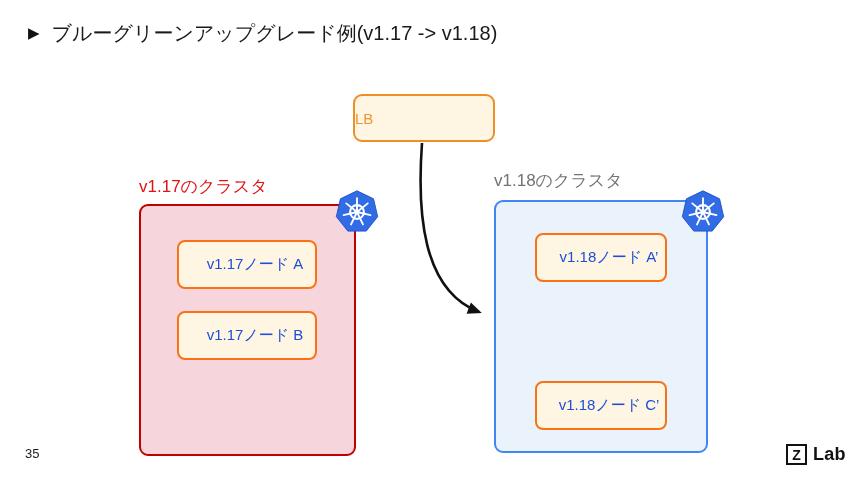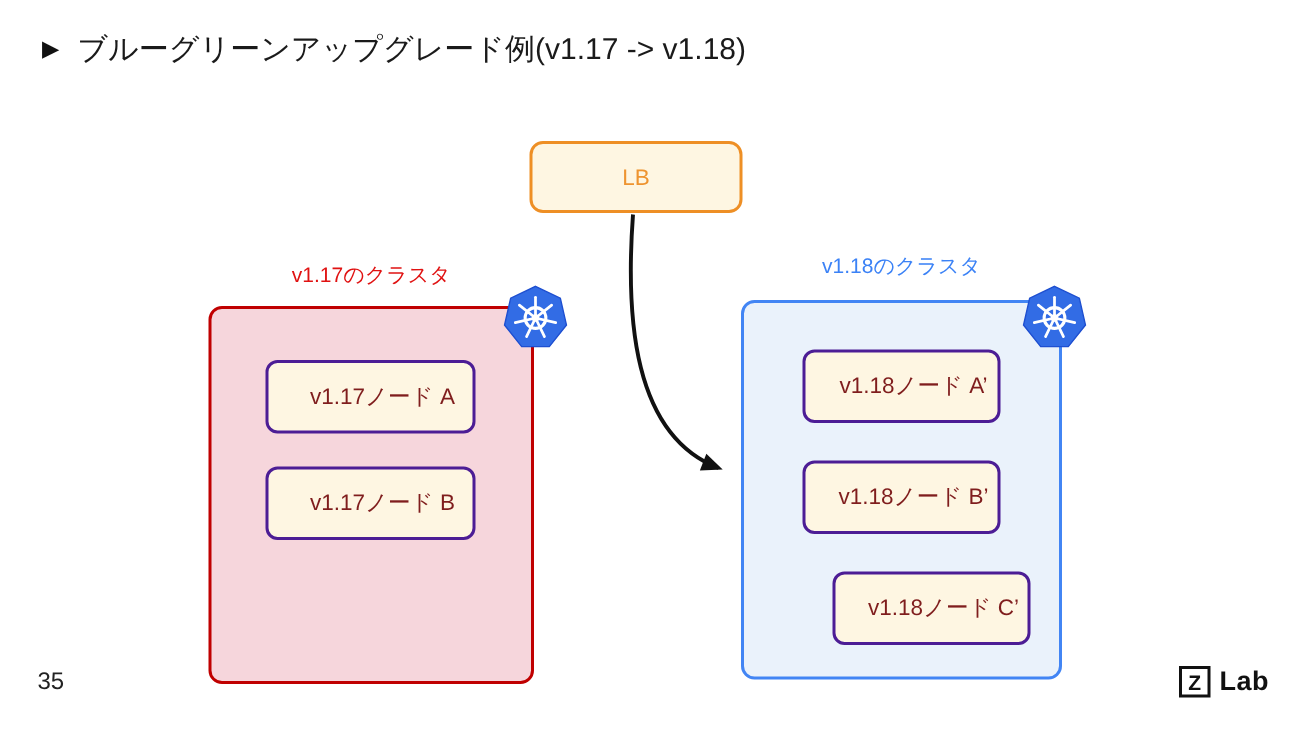--- a/index.html
+++ b/index.html
@@ -22,21 +22,21 @@
   .title-bullet { font-size: 15px; color: #111; }
 
   
   .lb-box {
     position: absolute; left: 353px; top: 94px;
     width: 142px; height: 48px;
     box-sizing: border-box;
     background: #fef6e2;
     border: 2px solid #ee8f25;
     border-radius: 9px;
-    display: flex; align-items: center; justify-content: center;
+    display: flex; align-items: center; 
     font-size: 15px; color: #ee9430;
   }
 
   
   .cluster {
     position: absolute;
     box-sizing: border-box;
     border-radius: 9px;
   }
   .cluster-v117 {
@@ -45,65 +45,65 @@
     border: 2px solid #c00000;
   }
   .cluster-v118 {
     left: 494px; top: 200px; width: 214px; height: 253px;
     background: #eaf2fb;
     border: 2px solid #4285f4;
   }
 
   .cluster-label {
     position: absolute;
-    font-size: 14px; text-align: center; white-space: nowrap;
+    font-size: 17px; white-space: nowrap;
   }
   .label-v117 { left: 139px; top: 175px; width: 217px; color: #e01212; }
-  .label-v118 { left: 494px; top: 169px; width: 214px; color: #3b82f6; }
+  .label-v118 { left: 494px; top: 169px; width: 214px; color: #737373; }
 
   
   .node {
     position: absolute;
     box-sizing: border-box;
     background: #fef6e2;
-    border: 2px solid #4c1d95;
+    border: 2px solid #f97316;
     border-radius: 8px;
     display: flex; align-items: center; justify-content: center;
-    font-size: 15px; color: #7f1d1d;
+    font-size: 15px; color: #1d4ed8;
     white-space: nowrap;
     padding-left: 16px;
   }
   .cluster-v117 .node { left: 36px; width: 140px; height: 49px; }
   .cluster-v117 .node.n1 { top: 34px; }
   .cluster-v117 .node.n2 { top: 105px; text-align: right; }
   .cluster-v117 .node.n3 { top: 178px; }
   .cluster-v118 .node { left: 39px; width: 132px; height: 49px; }
   .cluster-v118 .node.n1 { top: 31px; text-align: right; }
   .cluster-v118 .node.n2 { top: 105px; }
-  .cluster-v118 .node.n3 { top: 179px; margin-left: 20px; }
+  .cluster-v118 .node.n3 { top: 179px; }
 
   
   .k8s-badge {
     position: absolute; width: 46px; height: 46px;
     z-index: 4;
   }
   .k8s-v117 { left: 334px; top: 189px; }
   .k8s-v118 { left: 680px; top: 189px; }
 
   
   .arrow-layer {
     position: absolute; left: 0; top: 0;
     z-index: 5;
     pointer-events: none;
   }
 
   
   .page-number {
     position: absolute; left: 25px; top: 446px;
-    font-size: 16px; color: #222;
+    font-size: 13px; color: #222;
   }
   .logo {
     position: absolute; left: 786px; top: 444px;
     display: flex; align-items: center; gap: 6px;
   }
   .logo-mark {
     width: 21px; height: 21px;
     box-sizing: border-box;
     border: 2px solid #111;
     display: flex; align-items: center; justify-content: center;
@@ -139,21 +139,20 @@
     <line x1="50" y1="50" x2="20.7" y2="56.7"></line>
     <line x1="50" y1="50" x2="26.6" y2="31.3"></line>
   </g>
   <circle cx="50" cy="50" r="15" fill="none" stroke="#ffffff" stroke-width="4.5"></circle>
   <circle cx="50" cy="50" r="5.5" fill="#ffffff"></circle>
 </svg>
 
 <div class="cluster-label label-v118">v1.18のクラスタ</div>
 <div class="cluster cluster-v118">
   <div class="node n1">v1.18ノード A’</div>
-  <div class="node n2">v1.18ノード B’</div>
   <div class="node n3">v1.18ノード C’</div>
 </div>
 <svg class="k8s-badge k8s-v118" viewBox="0 0 100 100" aria-hidden="true">
   <polygon points="50,4 86,21.3 94.9,60.2 70,91.5 30,91.5 5.1,60.2 14,21.3" fill="#326ce5" stroke="#1e4fd0" stroke-width="2"></polygon>
   <g stroke="#ffffff" stroke-width="4" stroke-linecap="round">
     <line x1="50" y1="50" x2="50" y2="20"></line>
     <line x1="50" y1="50" x2="73.4" y2="31.3"></line>
     <line x1="50" y1="50" x2="79.3" y2="56.7"></line>
     <line x1="50" y1="50" x2="63" y2="77"></line>
     <line x1="50" y1="50" x2="37" y2="77"></line>

